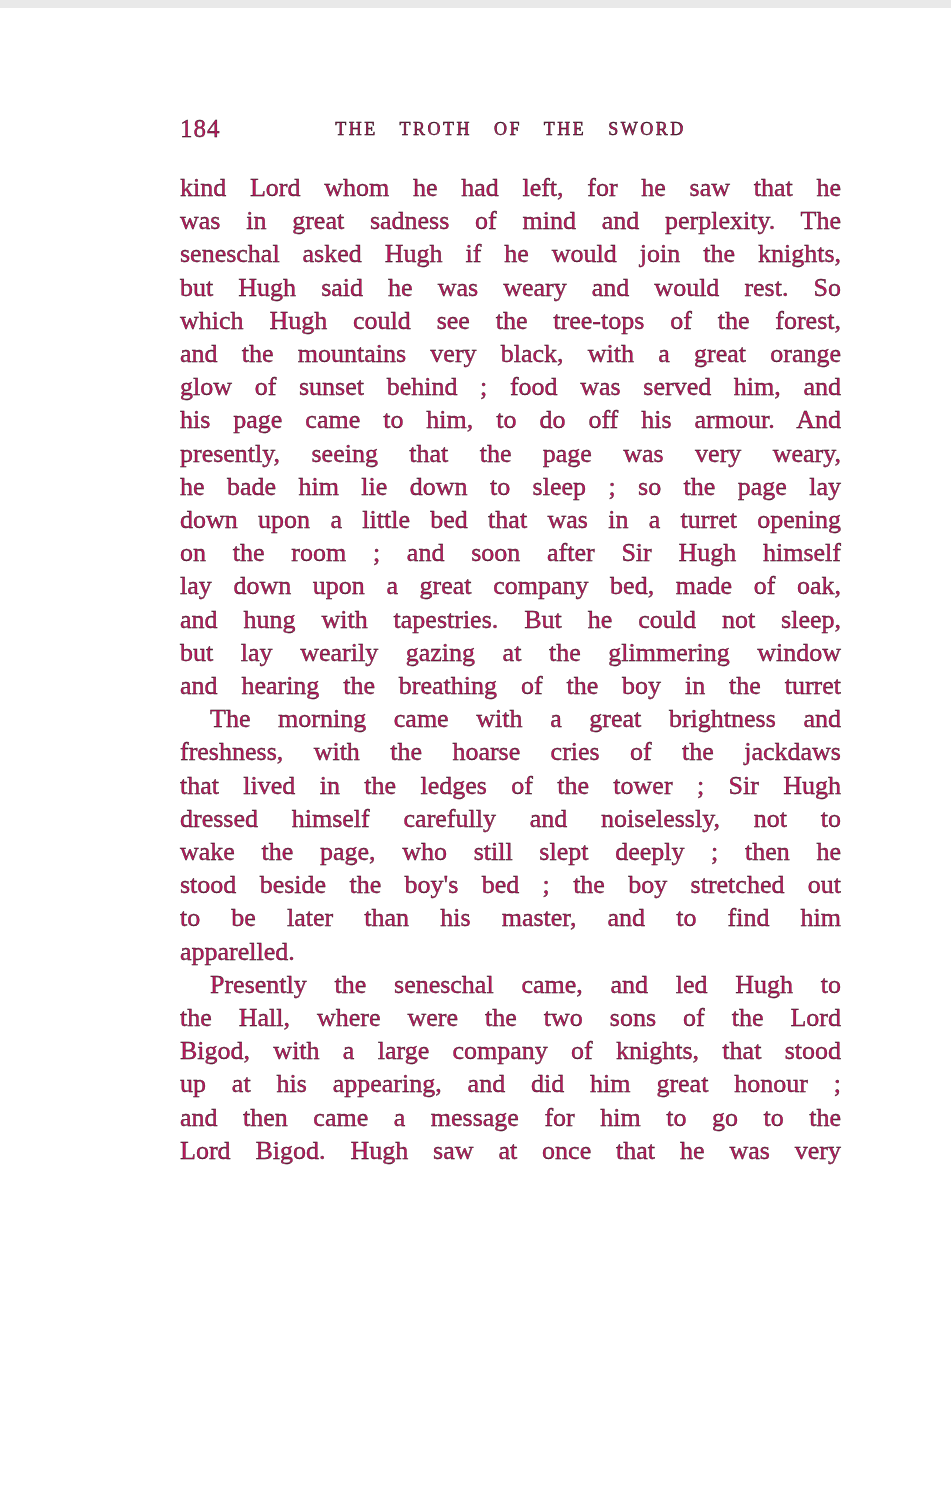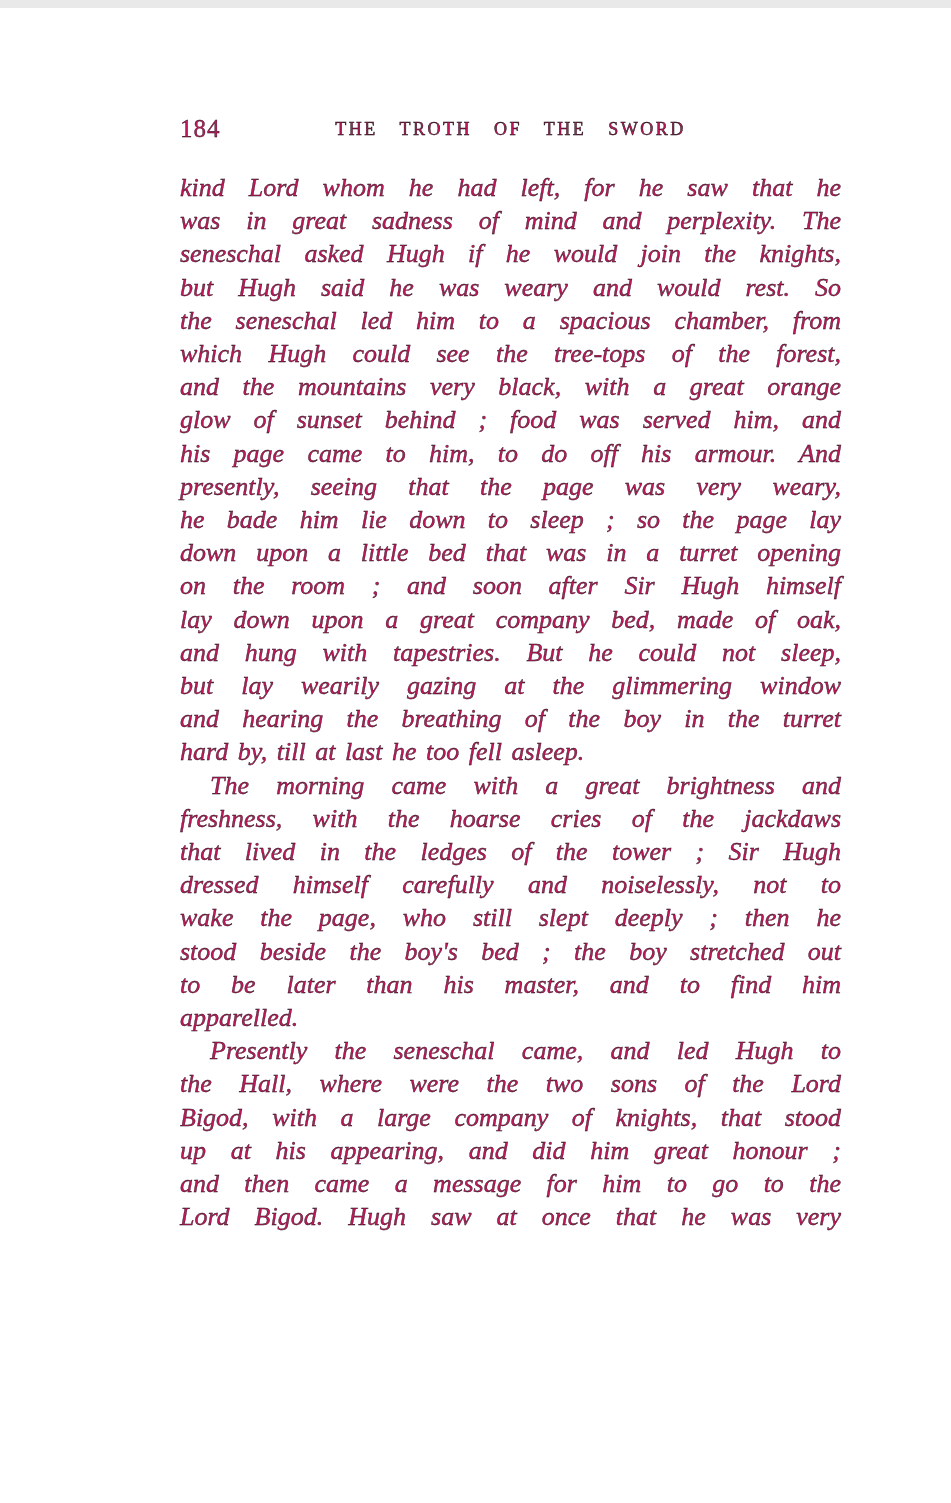--- a/index.html
+++ b/index.html
@@ -39,21 +39,20 @@
     white-space: nowrap;
   }
   .page-text {
     position: absolute;
     top: 163px;
     left: 180px;
     width: 661px;
     font-size: 26px;
     line-height: 33.2px;
     word-spacing: 3px;
-    font-style: italic;
     -webkit-text-stroke: 0.35px #111;
   }
   .line {
     text-align: justify;
     text-align-last: justify;
     white-space: normal;
   }
   .line.ragged { text-align-last: left; }
   .line.indent { text-indent: 30px; }
 </style>
@@ -64,34 +63,32 @@
   <div class="running-header">
     <span class="page-number">184</span>
     <span class="header-title">THE TROTH OF THE SWORD</span>
   </div>
 
   <div class="page-text">
       <div class="line">kind Lord whom he had left, for he saw that he</div>
       <div class="line">was in great sadness of mind and perplexity. The</div>
       <div class="line">seneschal asked Hugh if he would join the knights,</div>
       <div class="line">but Hugh said he was weary and would rest. So</div>
-      <div class="line">the seneschal led him to a spacious chamber, from</div>
       <div class="line">which Hugh could see the tree-tops of the forest,</div>
       <div class="line">and the mountains very black, with a great orange</div>
       <div class="line">glow of sunset behind ; food was served him, and</div>
       <div class="line">his page came to him, to do off his armour. And</div>
       <div class="line">presently, seeing that the page was very weary,</div>
       <div class="line">he bade him lie down to sleep ; so the page lay</div>
       <div class="line">down upon a little bed that was in a turret opening</div>
       <div class="line">on the room ; and soon after Sir Hugh himself</div>
       <div class="line">lay down upon a great company bed, made of oak,</div>
       <div class="line">and hung with tapestries. But he could not sleep,</div>
       <div class="line">but lay wearily gazing at the glimmering window</div>
       <div class="line">and hearing the breathing of the boy in the turret</div>
-      <div class="line ragged">hard by, till at last he too fell asleep.</div>
       <div class="line indent">The morning came with a great brightness and</div>
       <div class="line">freshness, with the hoarse cries of the jackdaws</div>
       <div class="line">that lived in the ledges of the tower ; Sir Hugh</div>
       <div class="line">dressed himself carefully and noiselessly, not to</div>
       <div class="line">wake the page, who still slept deeply ; then he</div>
       <div class="line">stood beside the boy's bed ; the boy stretched out</div>
       <div class="line">to be later than his master, and to find him</div>
       <div class="line ragged">apparelled.</div>
       <div class="line indent">Presently the seneschal came, and led Hugh to</div>
       <div class="line">the Hall, where were the two sons of the Lord</div>

